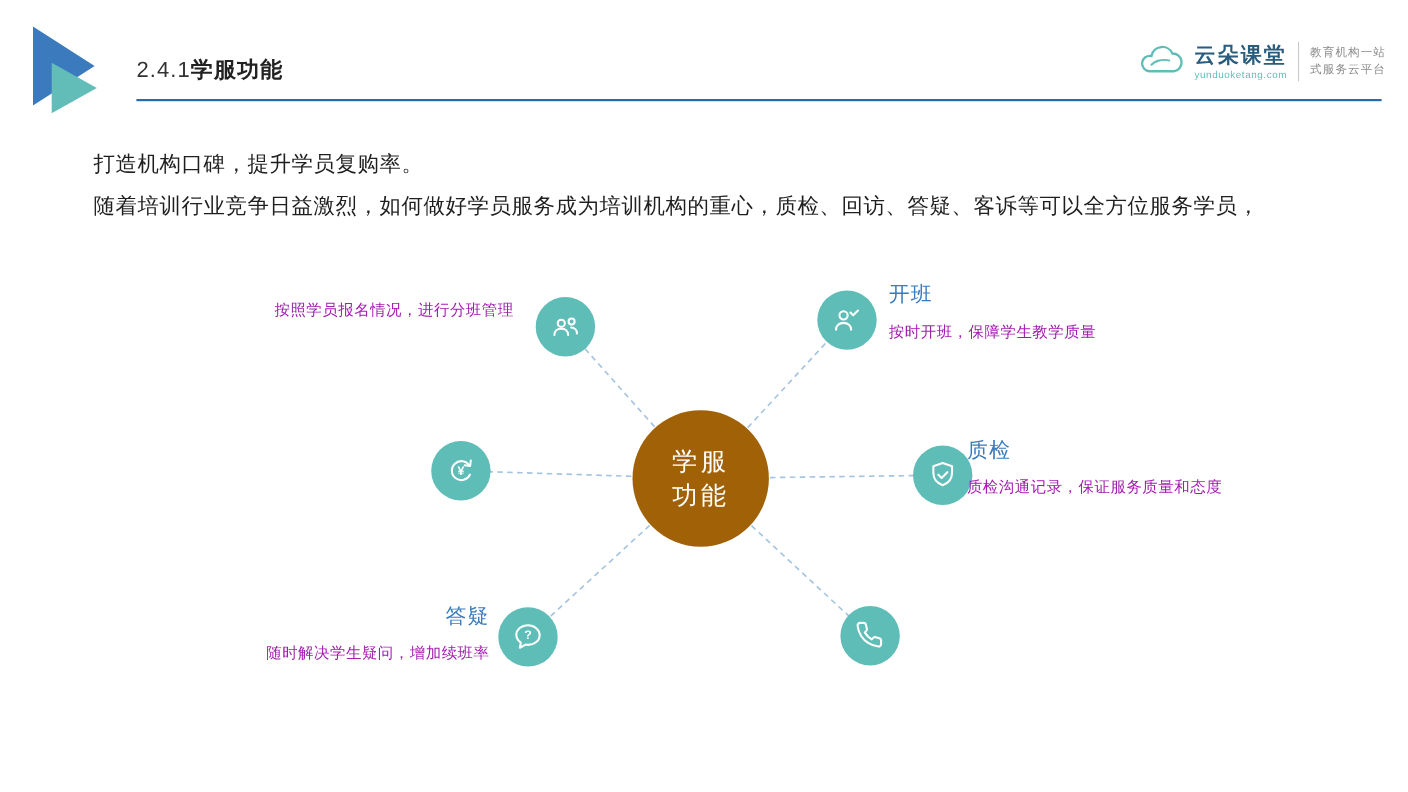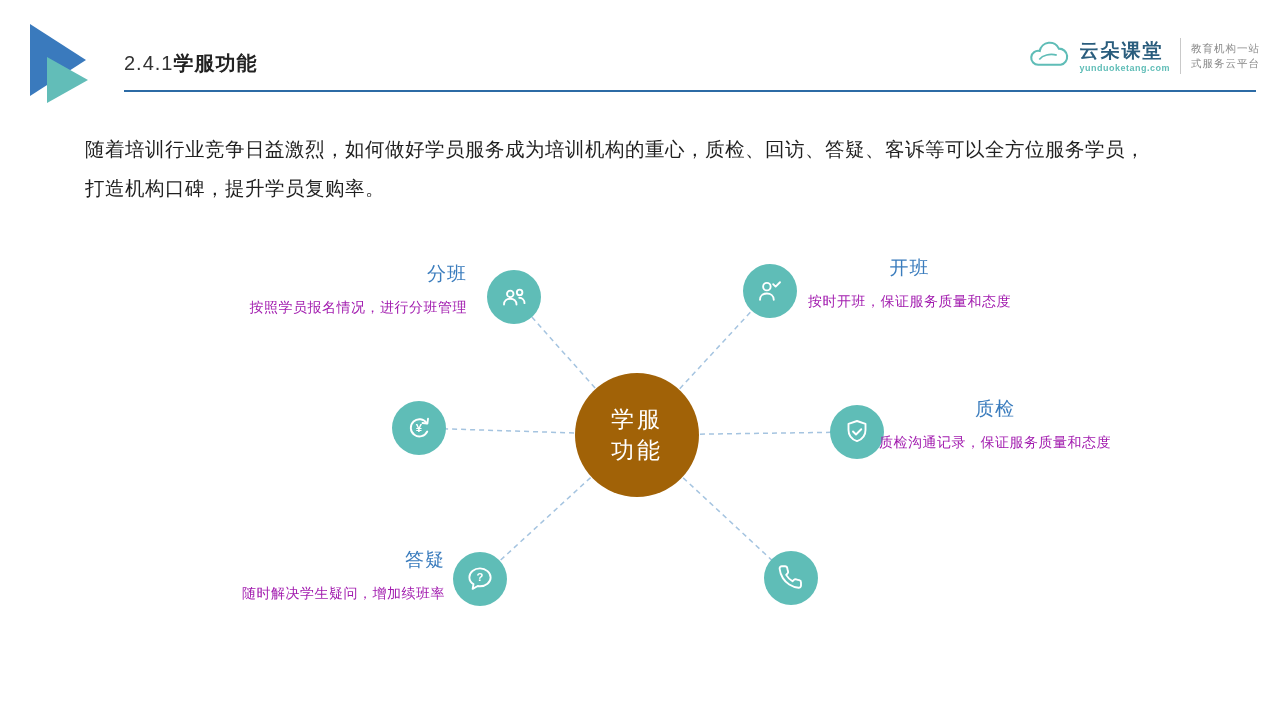--- a/index.html
+++ b/index.html
@@ -15,21 +15,21 @@
   
   .page-title { position:absolute; left:124px; top:50px; font-size:20px; color:#333; letter-spacing:1px; }
   .page-title .bold { font-weight:bold; color:#222; }
   .title-rule { position:absolute; left:124px; top:90px; width:1132px; height:2px; background:#2c6ba5; }
 
   
   .brand { position:absolute; right:20px; top:38px; display:flex; align-items:center; gap:10px; z-index:3; }
   .brand .cloud { width:42px; height:30px; }
   .brand-col { display:flex; flex-direction:column; align-items:flex-start; }
   .brand-name { font-size:19px; font-weight:bold; color:#2a5d7d; letter-spacing:2px; line-height:22px; }
-  .brand-url { font-size:9px; color:#5fbdb7; letter-spacing:0.5px; margin-top:1px;font-weight:bold; }
+  .brand-url { font-size:9px; color:#5fbdb7; letter-spacing:0.5px; margin-top:1px; }
   .brand-divider { width:1px; height:36px; background:#c9c9c9; }
   .brand-tagline { font-size:10.5px; color:#8a8a8a; line-height:15px; letter-spacing:1px; }
 
   
   .intro { position:absolute; left:85px; top:130px; width:1130px; font-size:19.5px; color:#1f1f1f; line-height:39px; letter-spacing:0.5px; }
   .intro span { display:block; }
 
   
   .links { position:absolute; left:0; top:0; z-index:1; }
 
@@ -41,21 +41,21 @@
     display:flex; align-items:center; justify-content:center; z-index:2; }
   .sat svg { width:30px; height:30px; }
 
   .sat-fenban  { left:487px; top:270px; }
   .sat-kaiban  { left:743px; top:264px; }
   .sat-kesu    { left:392px; top:401px; }
   .sat-zhijian { left:830px; top:405px; }
   .sat-dayi    { left:453px; top:552px; }
   .sat-huifang { left:764px; top:551px; }
 
-  .node-text { position:absolute; z-index:2;text-align:center; }
+  .node-text { position:absolute; z-index:2; }
   .node-text.align-right { text-align:right; }
   .node-label { font-size:19px; color:#3a7cbd; letter-spacing:1px; }
   .node-desc { font-size:14px; color:#a21caf; margin-top:12px; letter-spacing:0.5px; white-space:nowrap; }
 
   .text-fenban  { right:813px; top:261px; }
   .text-kaiban  { left:808px; top:255px; }
   .text-kesu    { right:898px; top:402px; }
   .text-zhijian { left:879px; top:396px; }
   .text-dayi    { right:835px; top:547px; }
   .text-huifang { left:849px; top:559px; }
@@ -83,22 +83,22 @@
       <div class="brand-url">yunduoketang.com</div>
     </div>
     <div class="brand-divider"></div>
     <div class="brand-tagline">
       <div>教育机构一站</div>
       <div>式服务云平台</div>
     </div>
   </div>
 
   <div class="intro">
+    <span>打造机构口碑，提升学员复购率。</span>
     <span>随着培训行业竞争日益激烈，如何做好学员服务成为培训机构的重心，质检、回访、答疑、客诉等可以全方位服务学员，</span>
-    <span>打造机构口碑，提升学员复购率。</span>
   </div>
 
   <svg class="links" width="1280" height="720">
     <g stroke="#a5c4e0" stroke-width="1.5" stroke-dasharray="5 4">
       <line x1="637" y1="435" x2="514" y2="297"></line>
       <line x1="637" y1="435" x2="770" y2="291"></line>
       <line x1="637" y1="435" x2="419" y2="428"></line>
       <line x1="637" y1="435" x2="857" y2="432"></line>
       <line x1="637" y1="435" x2="480" y2="579"></line>
       <line x1="637" y1="435" x2="791" y2="578"></line>
@@ -157,27 +157,26 @@
     </svg>
   </div>
 
   <div class="sat sat-huifang">
     <svg viewBox="0 0 24 24">
       <path d="M20 15.5v2.5a1.8 1.8 0 0 1-2 1.8 17 17 0 0 1-7.4-2.6 16.7 16.7 0 0 1-5.1-5.1A17 17 0 0 1 2.9 4.6 1.8 1.8 0 0 1 4.7 2.6h2.5A1.8 1.8 0 0 1 9 4.1c.1.8.3 1.6.6 2.4a1.8 1.8 0 0 1-.4 1.9L8.1 9.5a14.4 14.4 0 0 0 5.1 5.1l1.1-1.1a1.8 1.8 0 0 1 1.9-.4c.8.3 1.6.5 2.4.6a1.8 1.8 0 0 1 1.4 1.8z" fill="none" stroke="#fff" stroke-width="1.5" stroke-linecap="round" stroke-linejoin="round"></path>
     </svg>
   </div>
 
   <div class="node-text align-right text-fenban">
-    <div class="node-label">分班</div>
     <div class="node-desc">按照学员报名情况，进行分班管理</div>
   </div>
 
   <div class="node-text text-kaiban">
     <div class="node-label">开班</div>
-    <div class="node-desc">按时开班，保证服务质量和态度</div>
+    <div class="node-desc">按时开班，保障学生教学质量</div>
   </div>
 
 
   <div class="node-text text-zhijian">
     <div class="node-label">质检</div>
     <div class="node-desc">质检沟通记录，保证服务质量和态度</div>
   </div>
 
   <div class="node-text align-right text-dayi">
     <div class="node-label">答疑</div>

